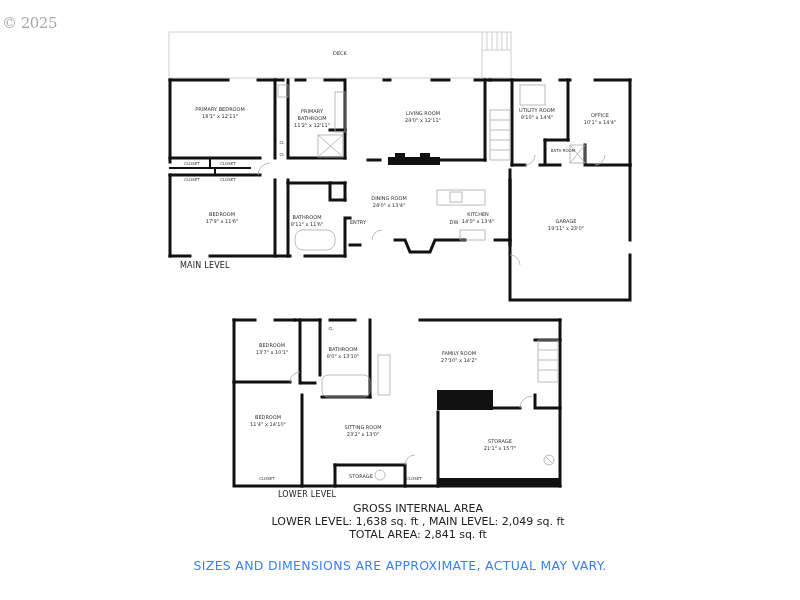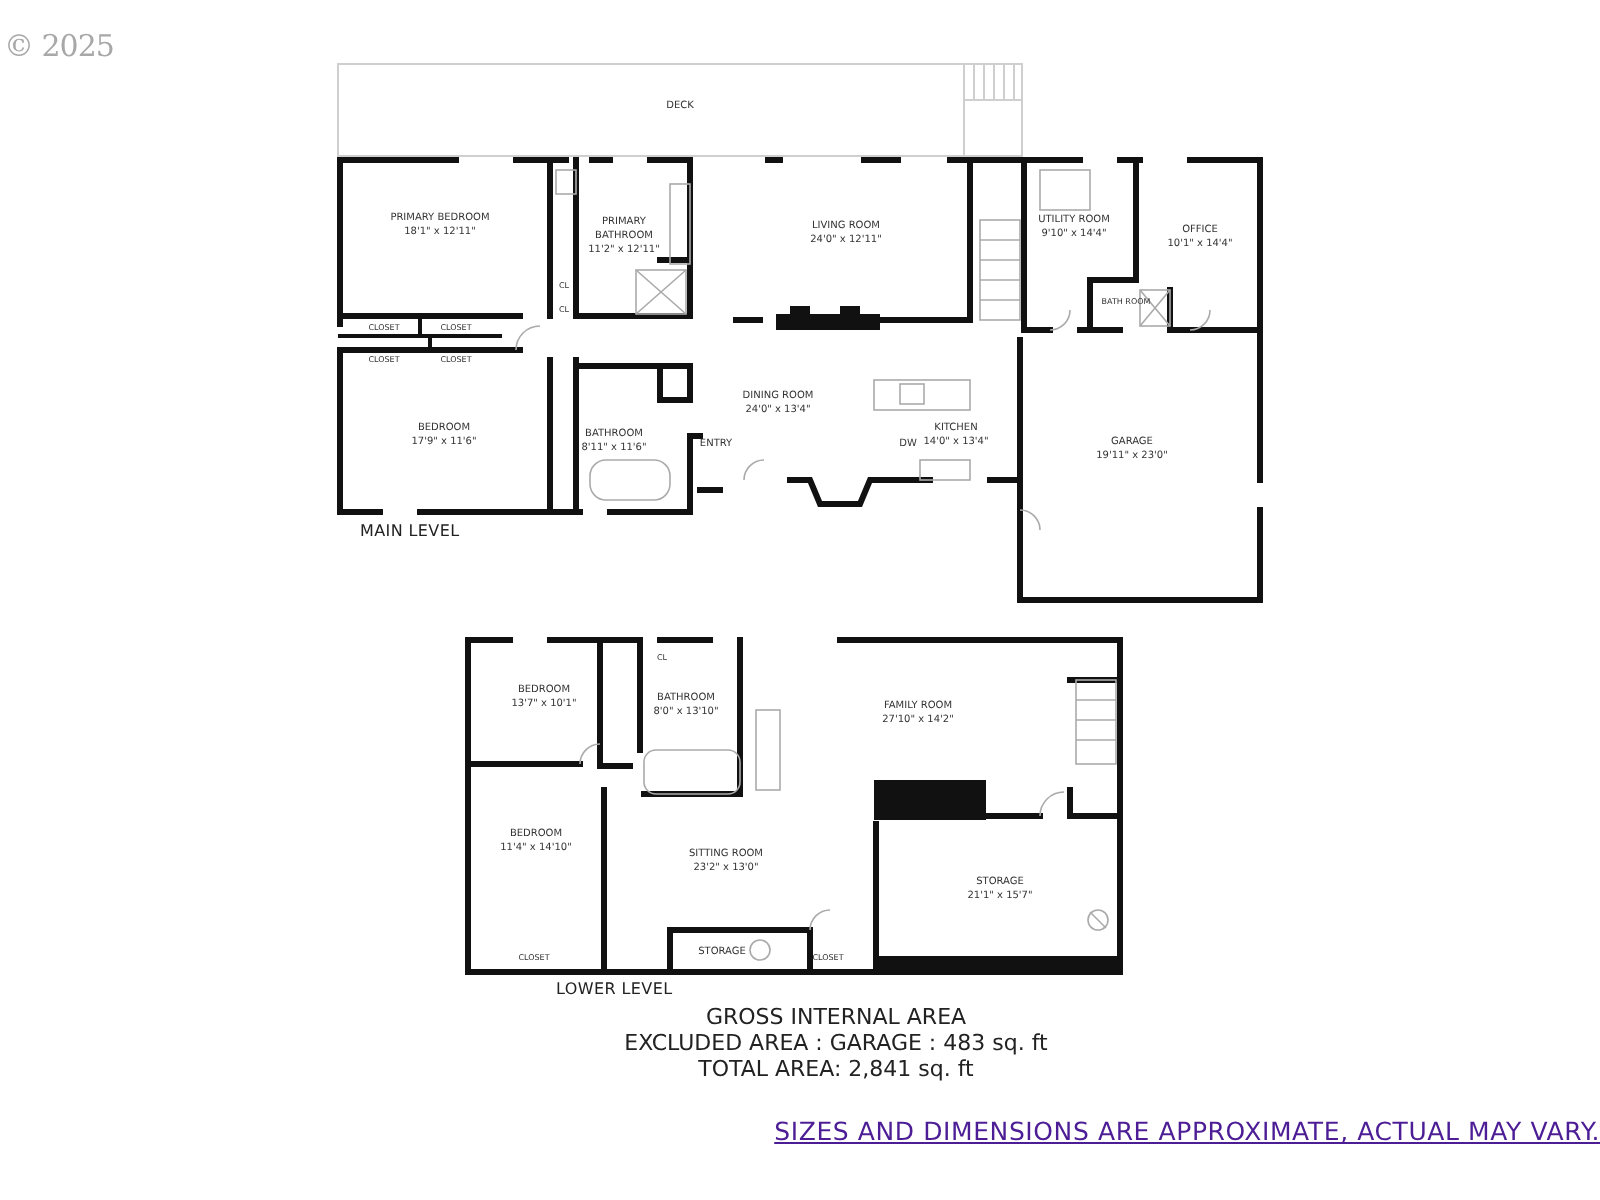--- a/index.html
+++ b/index.html
@@ -5,21 +5,21 @@
   html, body { margin: 0; padding: 0; background: #ffffff; }
   body { width: 800px; height: 600px; position: relative; overflow: hidden; font-family: "DejaVu Sans", sans-serif; }
   .copyright { position: absolute; left: 2px; top: 14px; font-size: 15px; color: #a8a8a8; font-family: "DejaVu Serif", serif; letter-spacing: -0.5px; }
   svg.plan { position: absolute; left: 0; top: 0; }
   .lbl { position: absolute; text-align: center; font-size: 5px; line-height: 7px; color: #333; white-space: nowrap; transform: translateX(-50%); }
   .lbl .dim { display: block; }
   .lbl-sm { font-size: 4px; line-height: 5px; }
   .level { position: absolute; font-size: 8px; color: #222; letter-spacing: 0.2px; }
   .totals { position: absolute; left: 0; width: 740px; text-align: center; color: #222; font-size: 11px; line-height: 13px; top: 502px; margin-left: 48px; }
   .totals div { margin: 0; }
-  .disclaimer { position: absolute; left: 0; width: 800px; top: 558px; text-align: right; color: #4c1d95; font-size: 12.5px; letter-spacing: 0.3px; text-decoration: underline; }
+  .disclaimer { position: absolute; left: 0; width: 800px; top: 558px; text-align: center; color: #3b82f6; font-size: 12.5px; letter-spacing: 0.3px; }
 </style>
 </head>
 <body>
 
 <div class="copyright">© 2025</div>
 
 <svg class="plan" width="800" height="600" viewBox="0 0 800 600">
 
   <g fill="none" stroke="#cfcfcf" stroke-width="1">
     <rect x="169" y="32" width="342" height="46"></rect>
@@ -244,16 +244,16 @@
   <span class="dim">21'1" x 15'7"</span>
 </div>
 <div class="lbl" style="left:361px;top:473px;">STORAGE</div>
 <div class="lbl lbl-sm" style="left:267px;top:476px;">CLOSET</div>
 <div class="lbl lbl-sm" style="left:414px;top:476px;">CLOSET</div>
 <div class="lbl lbl-sm" style="left:331px;top:326px;">CL</div>
 <div class="level" style="left:232px;top:490px;padding-left:46px;">LOWER LEVEL</div>
 
 <div class="totals">
   <div>GROSS INTERNAL AREA</div>
-  <div>EXCLUDED AREA : GARAGE : 483 sq. ft</div>
+  <div>LOWER LEVEL: 1,638 sq. ft , MAIN LEVEL: 2,049 sq. ft</div>
   <div>TOTAL AREA: 2,841 sq. ft</div>
 </div>
 <div class="disclaimer">SIZES AND DIMENSIONS ARE APPROXIMATE, ACTUAL MAY VARY.</div>
 
 </body></html>

